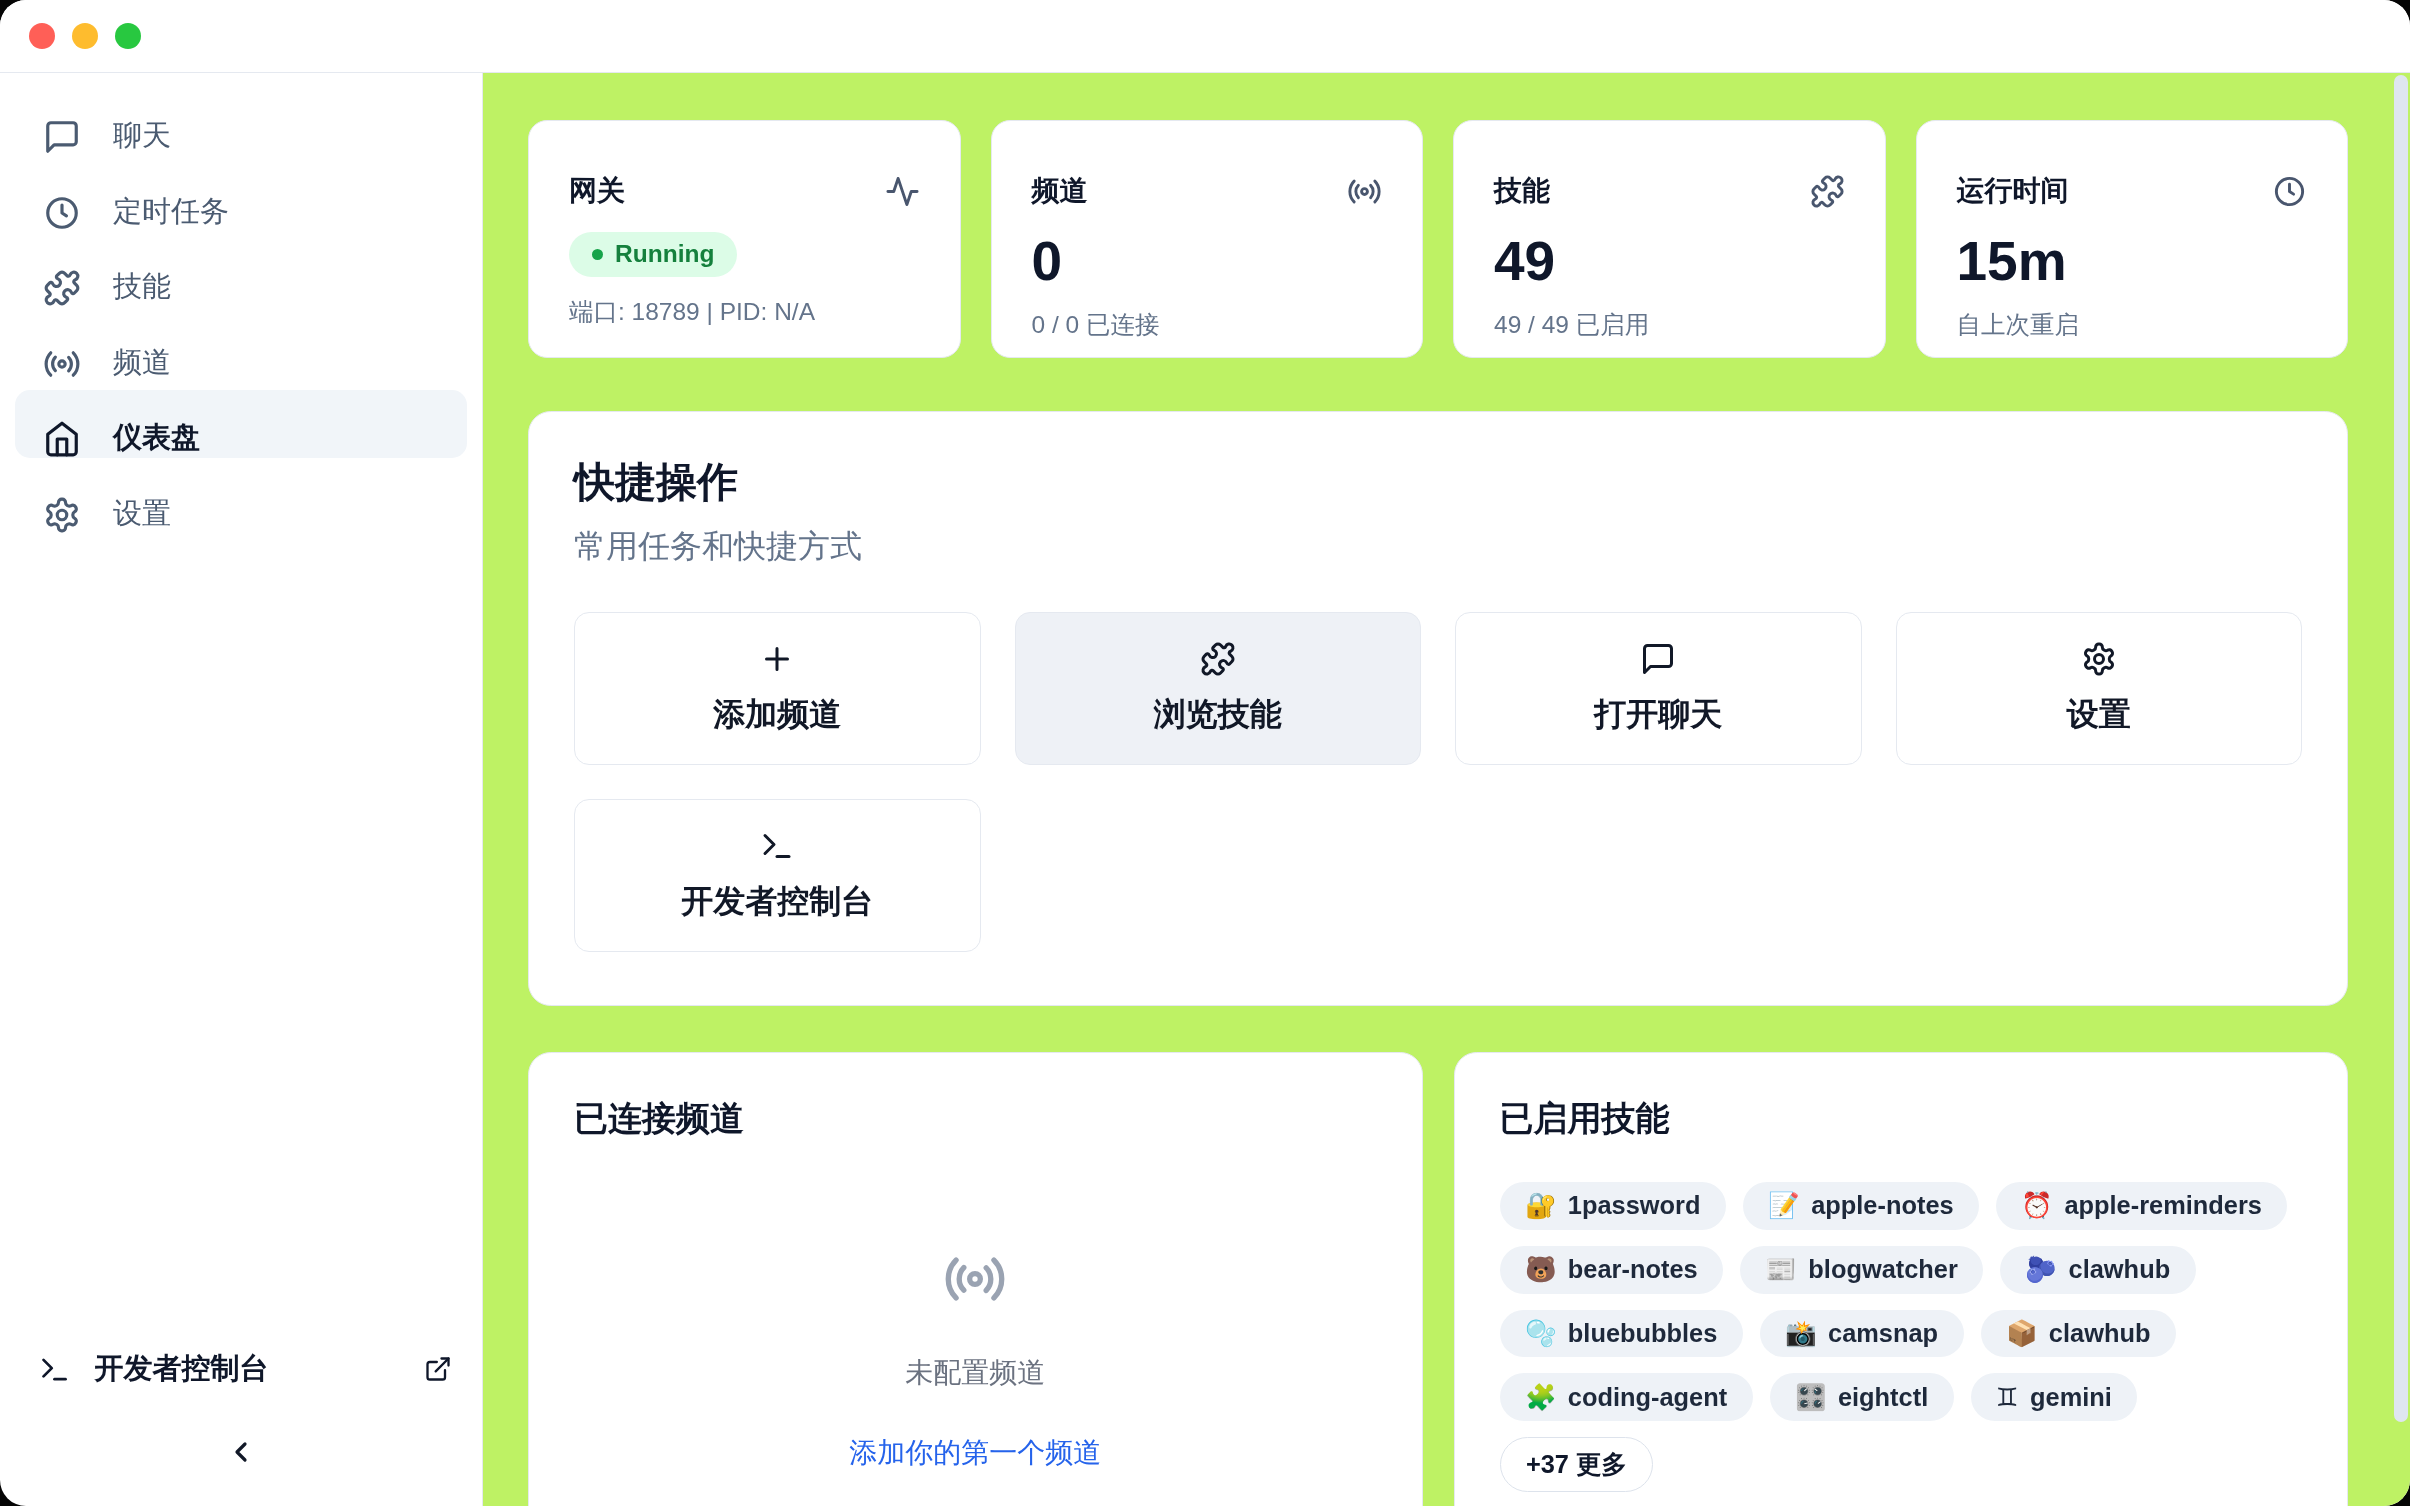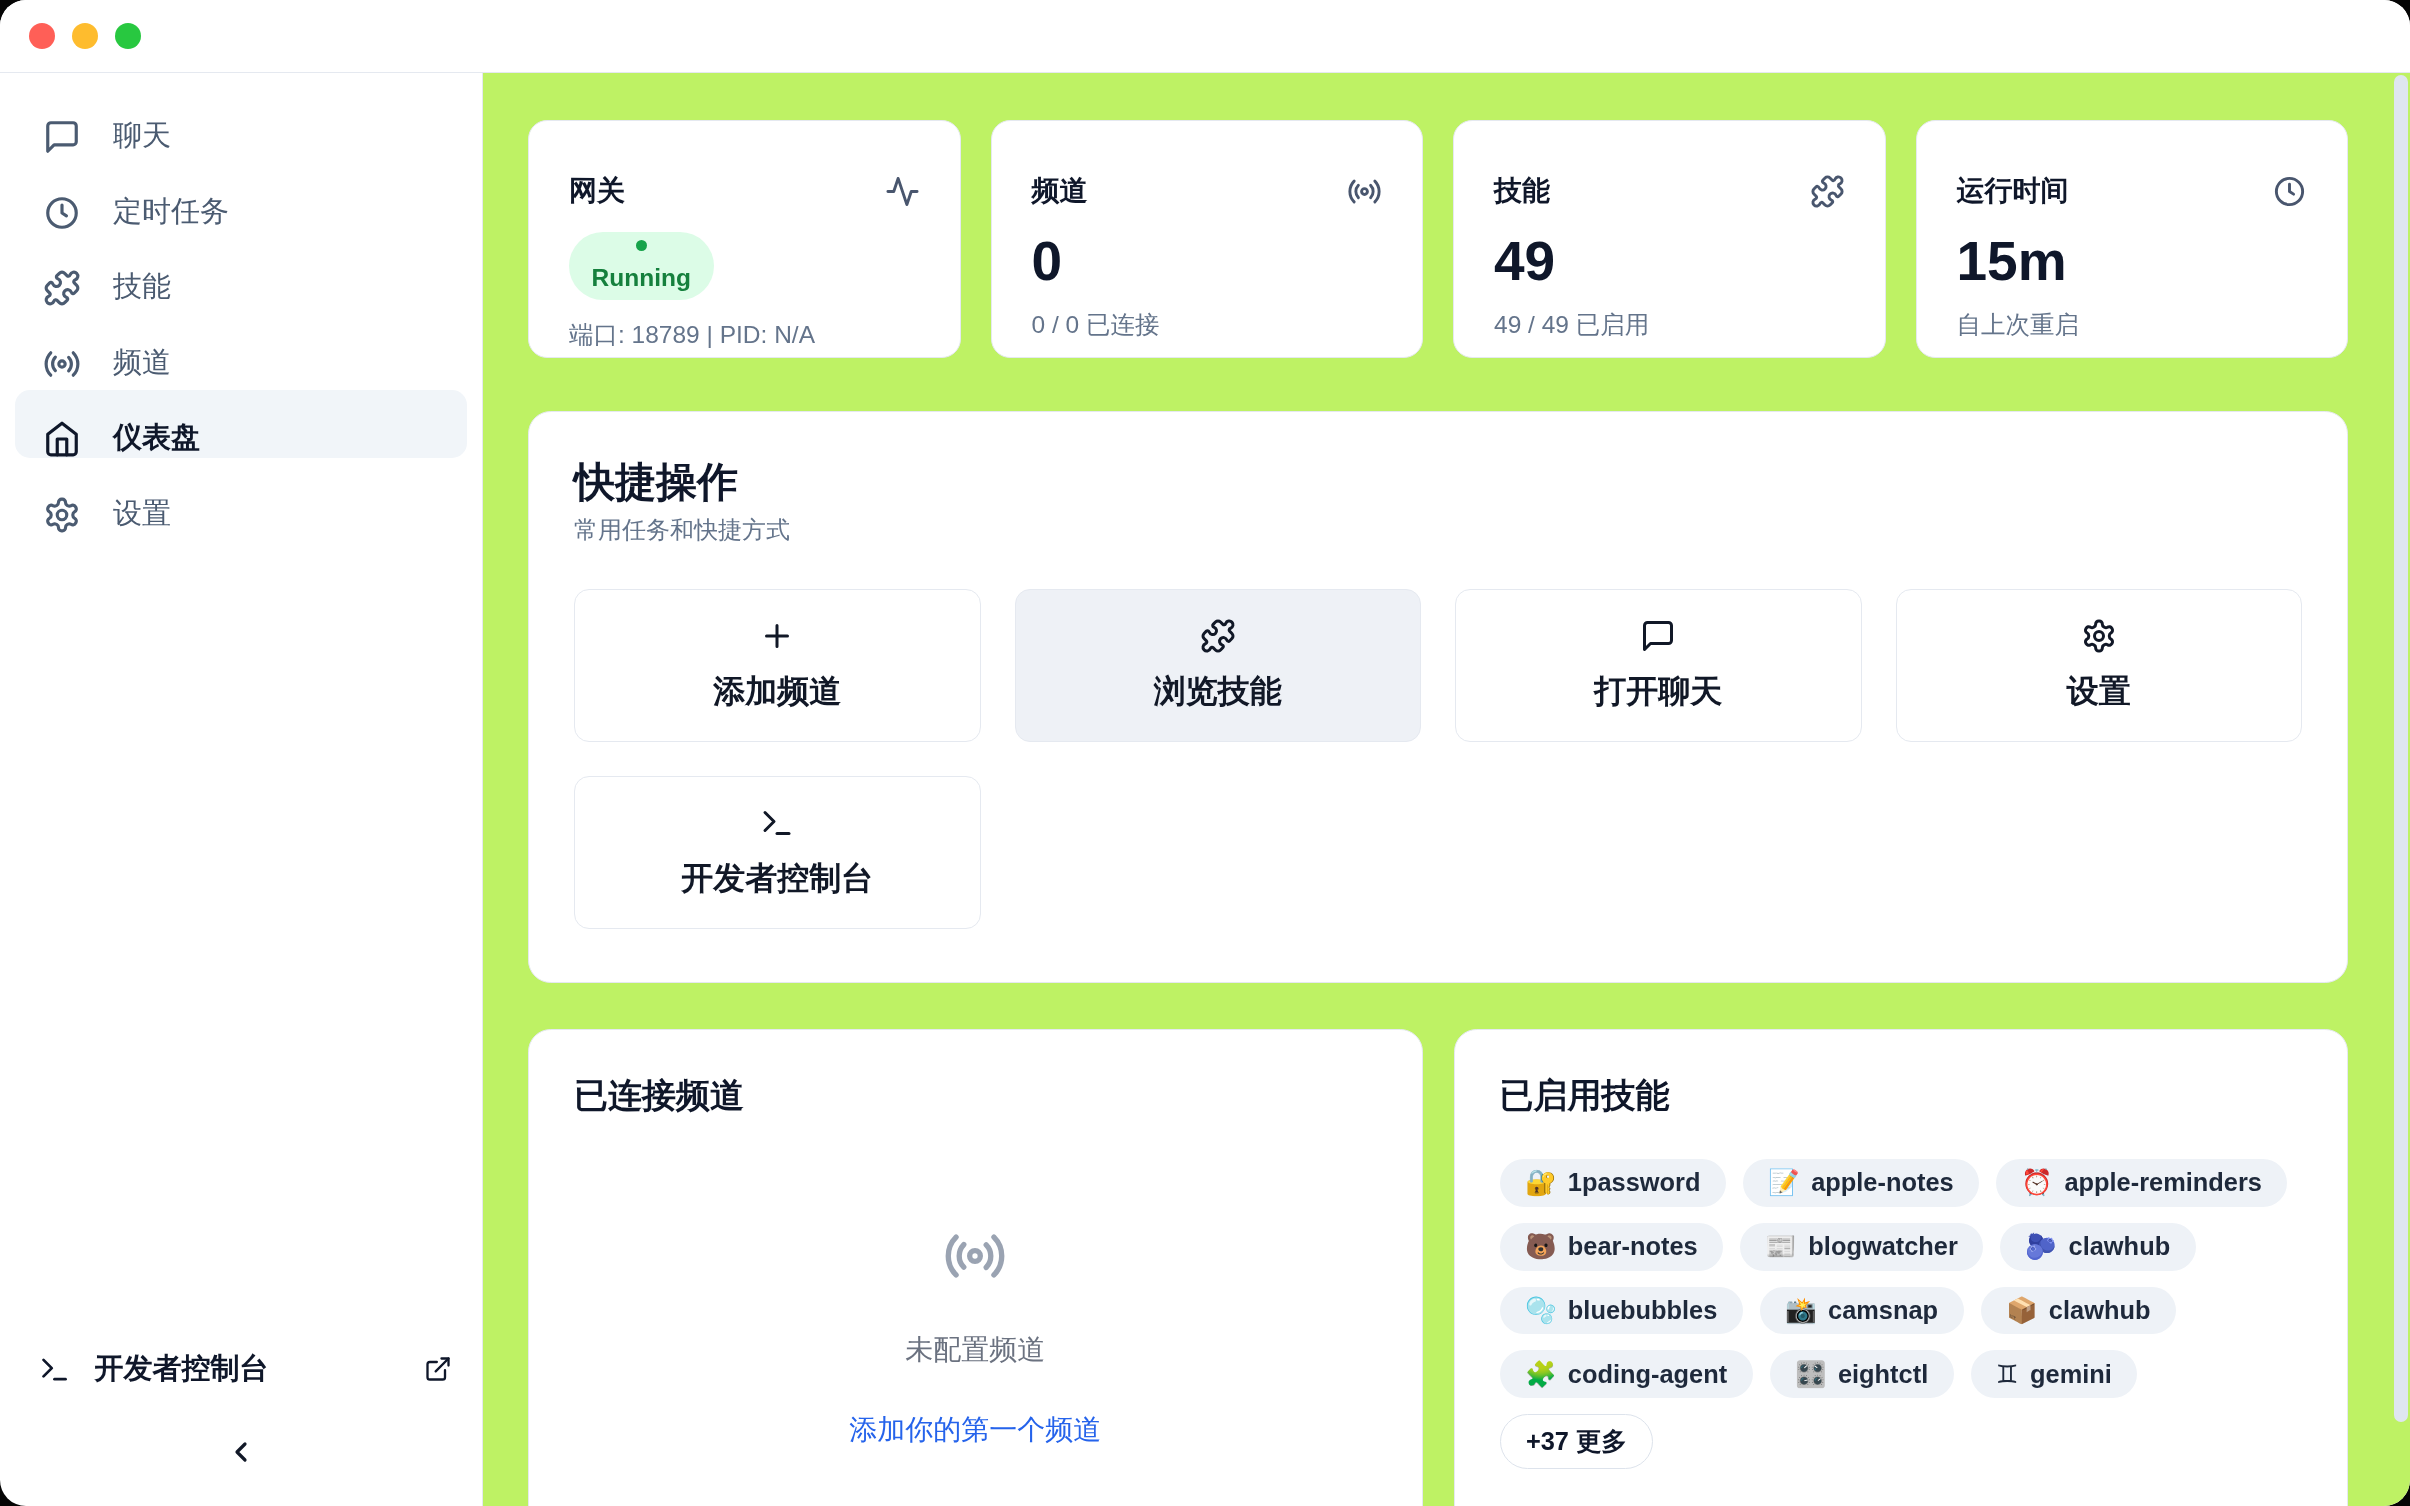--- a/index.html
+++ b/index.html
@@ -75,33 +75,33 @@
   .stat-card{
     border:1.4px solid var(--border);border-radius:19px;height:238px;
     padding:51px 40px 0;background:#fff;
   }
   .stat-head{display:flex;align-items:center;justify-content:space-between;}
   .stat-title{font-size:28px;font-weight:700;color:var(--text-dark);}
   .stat-head .ic{width:35px;height:35px;color:#49566e;}
   .badge{
     display:inline-flex;align-items:center;gap:12.2px;margin-top:21.7px;
     background:var(--running-bg);color:var(--running-text);
-    border-radius:941px;padding:8.5px 22.6px;font-size:24.5px;font-weight:700;flex-direction:column;
+    border-radius:941px;padding:8.5px 22.6px;font-size:24.5px;font-weight:700;
   }
   .badge .dot{width:11.3px;height:11.3px;border-radius:50%;background:var(--running-dot);}
   .stat-value{margin-top:19px;font-size:55px;font-weight:800;color:var(--text-dark);}
   .stat-line{margin-top:15px;font-size:24.5px;color:var(--text-muted);}
   .stat-card.has-badge .stat-line{margin-top:18px;}
   
   .qa-card{
     border:1.4px solid var(--border);border-radius:22.6px;background:#fff;
     padding:43px 45px 53px;margin-bottom:46px;
   }
   .qa-title{font-size:41px;font-weight:700;color:var(--text-dark);}
-  .qa-subtitle{font-size:24px;color:var(--text-muted);margin-top:4px;}
+  .qa-subtitle{font-size:32px;color:var(--text-muted);margin-top:15px;}
   .qa-grid{display:grid;grid-template-columns:repeat(4,1fr);gap:34px;margin-top:43px;}
   .qa-btn{
     height:153px;border:1.4px solid var(--border);border-radius:15px;background:#fff;
     display:flex;flex-direction:column;align-items:center;justify-content:center;gap:16px;
     cursor:pointer;font-family:inherit;
   }
   .qa-btn .ic{width:36px;height:36px;color:#111827;}
   .qa-btn .qa-label{font-size:32px;font-weight:600;color:#111827;}
   .qa-btn.highlighted{background:var(--highlight-bg);}
   

